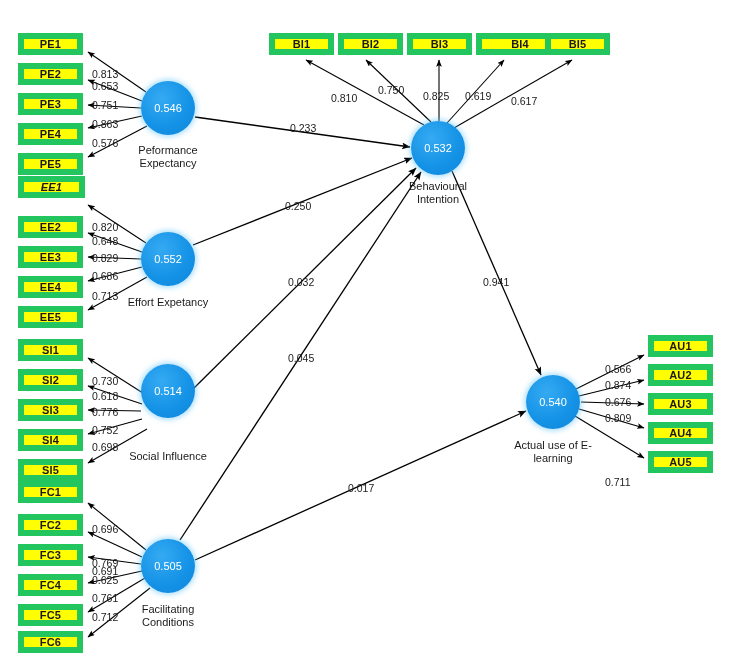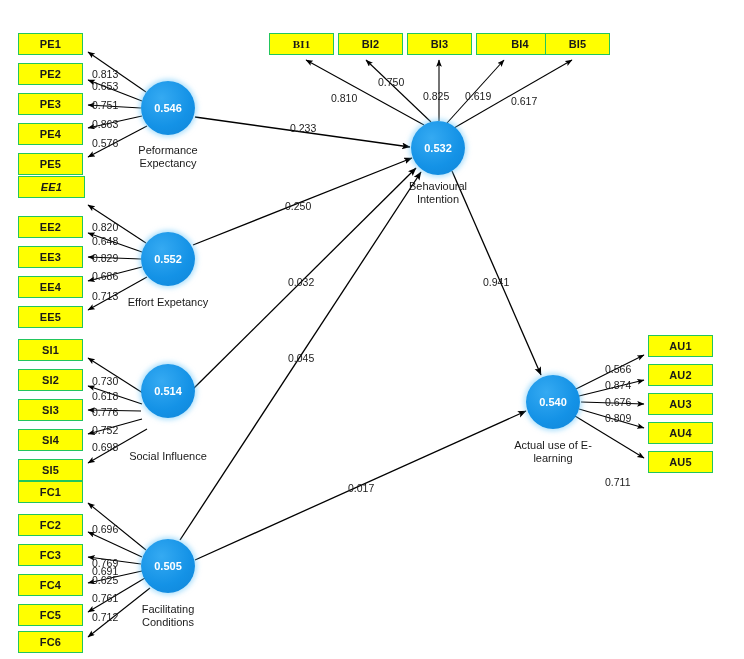--- a/index.html
+++ b/index.html
@@ -22,21 +22,21 @@
     position: absolute;
     left: 0;
     top: 0;
     width: 744px;
     height: 659px;
   }
   .indicator-box {
     position: absolute;
     box-sizing: border-box;
     background: #ffff00;
-    border: 1px solid #22c55e;
+    border: 6px solid #22c55e;
     display: flex;
     align-items: center;
     justify-content: center;
     font-size: 11px;
     font-weight: bold;
     color: #1a1a1a;
     letter-spacing: 0.2px;
     font-family: "Liberation Sans", sans-serif;
   }
   .latent-node {
@@ -44,21 +44,20 @@
     box-sizing: border-box;
     border-radius: 50%;
     background: radial-gradient(circle at 38% 32%, #35aaf2 0%, #1492e6 58%, #0f85d8 100%);
     box-shadow: 0 0 5px 2px rgba(110, 200, 250, 0.55);
     display: flex;
     align-items: center;
     justify-content: center;
     font-size: 11px;
     color: #ffffff;
     font-family: "Liberation Sans", sans-serif;
-    font-weight: bold;
   }
   .latent-caption {
     position: absolute;
     text-align: center;
     font-size: 11px;
     color: #1a1a1a;
     line-height: 13px;
     font-family: "Liberation Sans", sans-serif;
     white-space: pre-line;
     pointer-events: none;
@@ -142,21 +141,21 @@
       <div class="indicator-box" style="left: 18px; top: 369px; width: 65px; height: 22px;">SI2</div>
       <div class="indicator-box" style="left: 18px; top: 399px; width: 65px; height: 22px;">SI3</div>
       <div class="indicator-box" style="left: 18px; top: 429px; width: 65px; height: 22px;">SI4</div>
       <div class="indicator-box" style="left: 18px; top: 459px; width: 65px; height: 22px;">SI5</div>
       <div class="indicator-box" style="left: 18px; top: 481px; width: 65px; height: 22px;">FC1</div>
       <div class="indicator-box" style="left: 18px; top: 514px; width: 65px; height: 22px;">FC2</div>
       <div class="indicator-box" style="left: 18px; top: 544px; width: 65px; height: 22px;">FC3</div>
       <div class="indicator-box" style="left: 18px; top: 574px; width: 65px; height: 22px;">FC4</div>
       <div class="indicator-box" style="left: 18px; top: 604px; width: 65px; height: 22px;">FC5</div>
       <div class="indicator-box" style="left: 18px; top: 631px; width: 65px; height: 22px;">FC6</div>
-      <div class="indicator-box" style="left: 269px; top: 33px; width: 65px; height: 22px; font-family: Liberation Serif, serif;">BI1</div>
+      <div class="indicator-box" style="left: 269px; top: 33px; width: 65px; height: 22px;">BI1</div>
       <div class="indicator-box" style="left: 338px; top: 33px; width: 65px; height: 22px;">BI2</div>
       <div class="indicator-box" style="left: 407px; top: 33px; width: 65px; height: 22px;">BI3</div>
       <div class="indicator-box" style="left: 476px; top: 33px; width: 88px; height: 22px;">BI4</div>
       <div class="indicator-box" style="left: 545px; top: 33px; width: 65px; height: 22px;">BI5</div>
       <div class="indicator-box" style="left: 648px; top: 335px; width: 65px; height: 22px;">AU1</div>
       <div class="indicator-box" style="left: 648px; top: 364px; width: 65px; height: 22px;">AU2</div>
       <div class="indicator-box" style="left: 648px; top: 393px; width: 65px; height: 22px;">AU3</div>
       <div class="indicator-box" style="left: 648px; top: 422px; width: 65px; height: 22px;">AU4</div>
       <div class="indicator-box" style="left: 648px; top: 451px; width: 65px; height: 22px;">AU5</div>
     </div>
@@ -194,21 +193,21 @@
       <div class="edge-label" style="left: 92px; top: 406px;">0.776</div>
       <div class="edge-label" style="left: 92px; top: 424px;">0.752</div>
       <div class="edge-label" style="left: 92px; top: 441px;">0.698</div>
       <div class="edge-label" style="left: 92px; top: 523px;">0.696</div>
       <div class="edge-label" style="left: 92px; top: 541px; margin-top: 24px;">0.691</div>
       <div class="edge-label" style="left: 92px; top: 557px;">0.769</div>
       <div class="edge-label" style="left: 92px; top: 574px;">0.625</div>
       <div class="edge-label" style="left: 92px; top: 592px;">0.761</div>
       <div class="edge-label" style="left: 92px; top: 611px;">0.712</div>
       <div class="edge-label" style="left: 331px; top: 92px;">0.810</div>
-      <div class="edge-label" style="left: 378px; top: 76px;">0.750</div>
+      <div class="edge-label" style="left: 378px; top: 84px;">0.750</div>
       <div class="edge-label" style="left: 423px; top: 90px;">0.825</div>
       <div class="edge-label" style="left: 465px; top: 90px;">0.619</div>
       <div class="edge-label" style="left: 511px; top: 95px;">0.617</div>
       <div class="edge-label" style="left: 605px; top: 363px;">0.566</div>
       <div class="edge-label" style="left: 605px; top: 379px;">0.874</div>
       <div class="edge-label" style="left: 605px; top: 396px;">0.676</div>
       <div class="edge-label" style="left: 605px; top: 412px;">0.809</div>
       <div class="edge-label" style="left: 605px; top: 428px; margin-top: 48px;">0.711</div>
       <div class="edge-label" style="left: 290px; top: 122px;">0.233</div>
       <div class="edge-label" style="left: 285px; top: 200px;">0.250</div>

